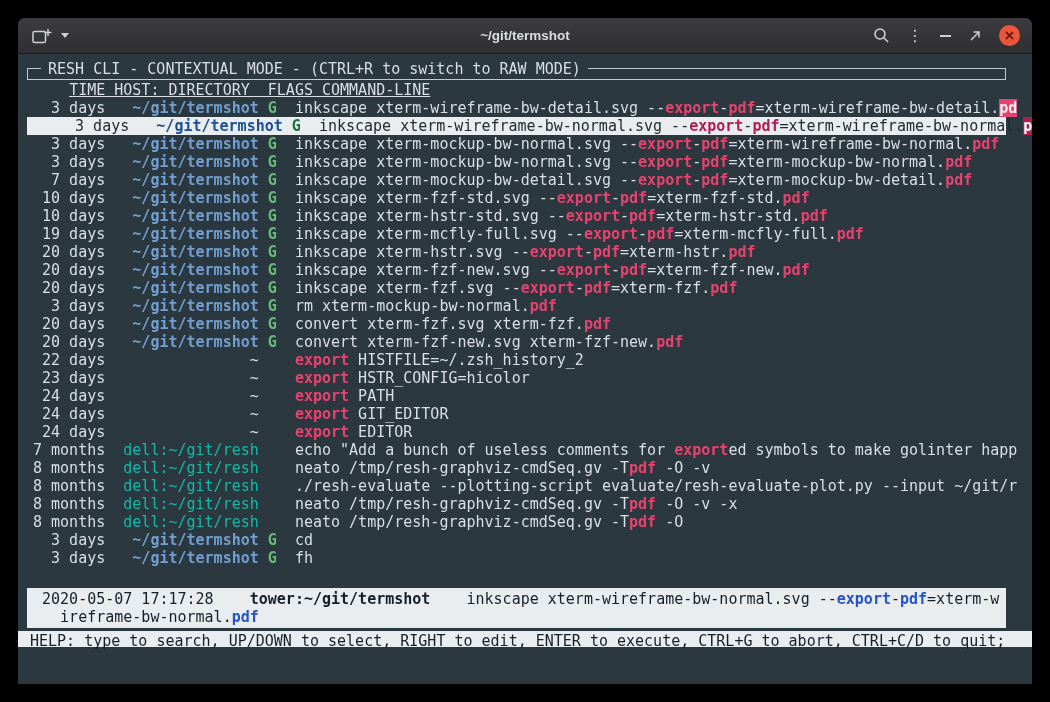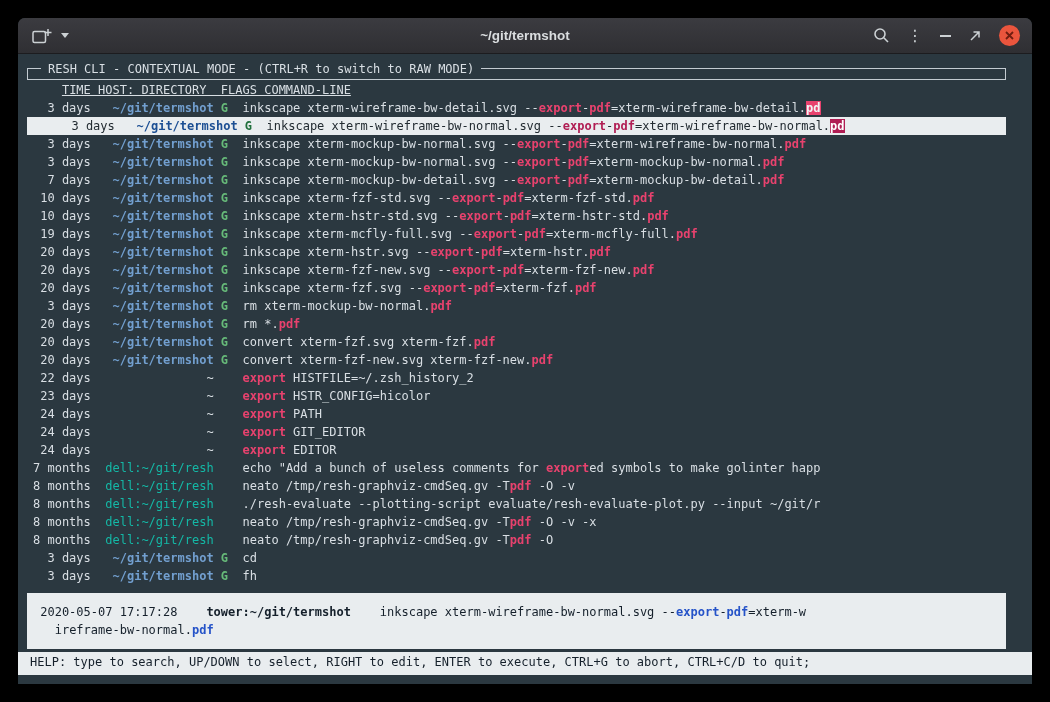--- a/index.html
+++ b/index.html
@@ -13,21 +13,21 @@
   .tb-left{position:absolute;left:14px;display:flex;align-items:center;gap:9px;}
   .tb-title{width:100%;text-align:center;font-size:13.5px;font-weight:700;color:#dadddf;}
   .tb-right{position:absolute;right:12px;display:flex;align-items:center;gap:17px;}
   .tb-btn{background:none;border:none;padding:0;margin:0;display:flex;align-items:center;color:#ccd1d4;}
   .caret{width:0;height:0;border-left:4px solid transparent;border-right:4px solid transparent;border-top:5px solid #ccd1d4;}
   .kebab{font-size:16px;line-height:1;color:#ccd1d4;font-family:"DejaVu Sans",sans-serif;}
   .minline{display:block;width:11px;height:0;border-bottom:2px solid #ccd1d4;}
   .closebtn{width:21px;height:21px;border-radius:50%;background:#ea553d;display:flex;align-items:center;justify-content:center;}
 
   
-  .terminal{height:629px;padding:6px 26px 0 9px;overflow:hidden;font-family:"DejaVu Sans Mono",monospace;font-size:12px;line-height:18px;color:#d9dfe4;font-weight:400;}
+  .terminal{height:629px;padding:6px 26px 0 9px;overflow:hidden;font-family:"DejaVu Sans Mono",monospace;font-size:15px;line-height:18px;color:#d9dfe4;font-weight:400;}
 
   .searchbox{position:relative;border:1px solid #c3cbd1;margin-top:8px;padding:5px 6px;}
   .boxlabel{position:absolute;top:-9px;left:13px;background:#2b3840;padding:0 7px;white-space:pre;}
   .search-line{white-space:pre;}
   .cursor{display:inline-block;width:9px;height:15px;background:#dde3e7;vertical-align:-2px;}
 
   .list{margin-top:1px;}
   .hline,.row{white-space:pre;height:18px;padding-left:6px;}
   .hline .u{text-decoration:underline;}
 
@@ -36,26 +36,26 @@
   .c-flag{color:#67ba79;font-weight:bold;}
   .c-match{color:#e8426e;font-weight:bold;}
   .c-matchend{color:#f2f4f5;background:#e8426e;font-weight:bold;}
 
   .row.selected{background:#e9edef;color:#222b31;padding-left:30px;}
   .row.selected .c-dir{color:#1c4f93;}
   .row.selected .c-flag{color:#1f6f3b;}
   .row.selected .c-match{color:#b01d53;}
   .row.selected .c-matchend{background:#b01d53;color:#fff;}
 
-  .status{margin-top:8px;background:#e9edef;color:#15202b;padding:10px 0;}
+  .status{margin-top:21px;background:#e9edef;color:#15202b;padding:2px 0;}
   .status .line{white-space:pre;height:18px;padding-left:6px;}
   .s-host{font-weight:bold;}
   .s-match{color:#2553c8;font-weight:bold;}
 
-  .helpline{margin:3px -26px 12px -9px;background:#e9edef;color:#15202b;padding:1px 0 2px 12px;white-space:pre;height:23px;}
+  .helpline{margin:3px -26px 12px -9px;background:#e9edef;color:#15202b;padding:1px 0 2px 12px;white-space:pre;height:16px;}
 </style>
 </head>
 <body>
 
 <div class="window">
 
   <div class="titlebar">
     <div class="tb-left">
       <button class="tb-btn">
         <svg width="20" height="16" viewBox="0 0 20 16">
@@ -106,21 +106,20 @@
         <div class="row"><span>  3 days </span><span class="c-dir">  ~/git/termshot</span><span class="c-flag"> G  </span><span>inkscape xterm-mockup-bw-normal.svg --</span><span class="c-match">export</span><span>-</span><span class="c-match">pdf</span><span>=xterm-wireframe-bw-normal.</span><span class="c-match">pdf</span></div>
         <div class="row"><span>  3 days </span><span class="c-dir">  ~/git/termshot</span><span class="c-flag"> G  </span><span>inkscape xterm-mockup-bw-normal.svg --</span><span class="c-match">export</span><span>-</span><span class="c-match">pdf</span><span>=xterm-mockup-bw-normal.</span><span class="c-match">pdf</span></div>
         <div class="row"><span>  7 days </span><span class="c-dir">  ~/git/termshot</span><span class="c-flag"> G  </span><span>inkscape xterm-mockup-bw-detail.svg --</span><span class="c-match">export</span><span>-</span><span class="c-match">pdf</span><span>=xterm-mockup-bw-detail.</span><span class="c-match">pdf</span></div>
         <div class="row"><span> 10 days </span><span class="c-dir">  ~/git/termshot</span><span class="c-flag"> G  </span><span>inkscape xterm-fzf-std.svg --</span><span class="c-match">export</span><span>-</span><span class="c-match">pdf</span><span>=xterm-fzf-std.</span><span class="c-match">pdf</span></div>
         <div class="row"><span> 10 days </span><span class="c-dir">  ~/git/termshot</span><span class="c-flag"> G  </span><span>inkscape xterm-hstr-std.svg --</span><span class="c-match">export</span><span>-</span><span class="c-match">pdf</span><span>=xterm-hstr-std.</span><span class="c-match">pdf</span></div>
         <div class="row"><span> 19 days </span><span class="c-dir">  ~/git/termshot</span><span class="c-flag"> G  </span><span>inkscape xterm-mcfly-full.svg --</span><span class="c-match">export</span><span>-</span><span class="c-match">pdf</span><span>=xterm-mcfly-full.</span><span class="c-match">pdf</span></div>
         <div class="row"><span> 20 days </span><span class="c-dir">  ~/git/termshot</span><span class="c-flag"> G  </span><span>inkscape xterm-hstr.svg --</span><span class="c-match">export</span><span>-</span><span class="c-match">pdf</span><span>=xterm-hstr.</span><span class="c-match">pdf</span></div>
         <div class="row"><span> 20 days </span><span class="c-dir">  ~/git/termshot</span><span class="c-flag"> G  </span><span>inkscape xterm-fzf-new.svg --</span><span class="c-match">export</span><span>-</span><span class="c-match">pdf</span><span>=xterm-fzf-new.</span><span class="c-match">pdf</span></div>
         <div class="row"><span> 20 days </span><span class="c-dir">  ~/git/termshot</span><span class="c-flag"> G  </span><span>inkscape xterm-fzf.svg --</span><span class="c-match">export</span><span>-</span><span class="c-match">pdf</span><span>=xterm-fzf.</span><span class="c-match">pdf</span></div>
         <div class="row"><span>  3 days </span><span class="c-dir">  ~/git/termshot</span><span class="c-flag"> G  </span><span>rm xterm-mockup-bw-normal.</span><span class="c-match">pdf</span></div>
-        <div class="row"><span> 20 days </span><span class="c-dir">  ~/git/termshot</span><span class="c-flag"> G  </span><span>rm *.</span><span class="c-match">pdf</span></div>
         <div class="row"><span> 20 days </span><span class="c-dir">  ~/git/termshot</span><span class="c-flag"> G  </span><span>convert xterm-fzf.svg xterm-fzf.</span><span class="c-match">pdf</span></div>
         <div class="row"><span> 20 days </span><span class="c-dir">  ~/git/termshot</span><span class="c-flag"> G  </span><span>convert xterm-fzf-new.svg xterm-fzf-new.</span><span class="c-match">pdf</span></div>
         <div class="row"><span> 22 days </span><span>               ~</span><span class="c-flag">    </span><span class="c-match">export</span><span> HISTFILE=~/.zsh_history_2</span></div>
         <div class="row"><span> 23 days </span><span>               ~</span><span class="c-flag">    </span><span class="c-match">export</span><span> HSTR_CONFIG=hicolor</span></div>
         <div class="row"><span> 24 days </span><span>               ~</span><span class="c-flag">    </span><span class="c-match">export</span><span> PATH</span></div>
         <div class="row"><span> 24 days </span><span>               ~</span><span class="c-flag">    </span><span class="c-match">export</span><span> GIT_EDITOR</span></div>
         <div class="row"><span> 24 days </span><span>               ~</span><span class="c-flag">    </span><span class="c-match">export</span><span> EDITOR</span></div>
         <div class="row"><span>7 months </span><span class="c-remote"> dell:~/git/resh</span><span class="c-flag">    </span><span>echo "Add a bunch of useless comments for </span><span class="c-match">export</span><span>ed symbols to make golinter happ</span></div>
         <div class="row"><span>8 months </span><span class="c-remote"> dell:~/git/resh</span><span class="c-flag">    </span><span>neato /tmp/resh-graphviz-cmdSeq.gv -T</span><span class="c-match">pdf</span><span> -O -v</span></div>
         <div class="row"><span>8 months </span><span class="c-remote"> dell:~/git/resh</span><span class="c-flag">    </span><span>./resh-evaluate --plotting-script evaluate/resh-evaluate-plot.py --input ~/git/r</span></div>

